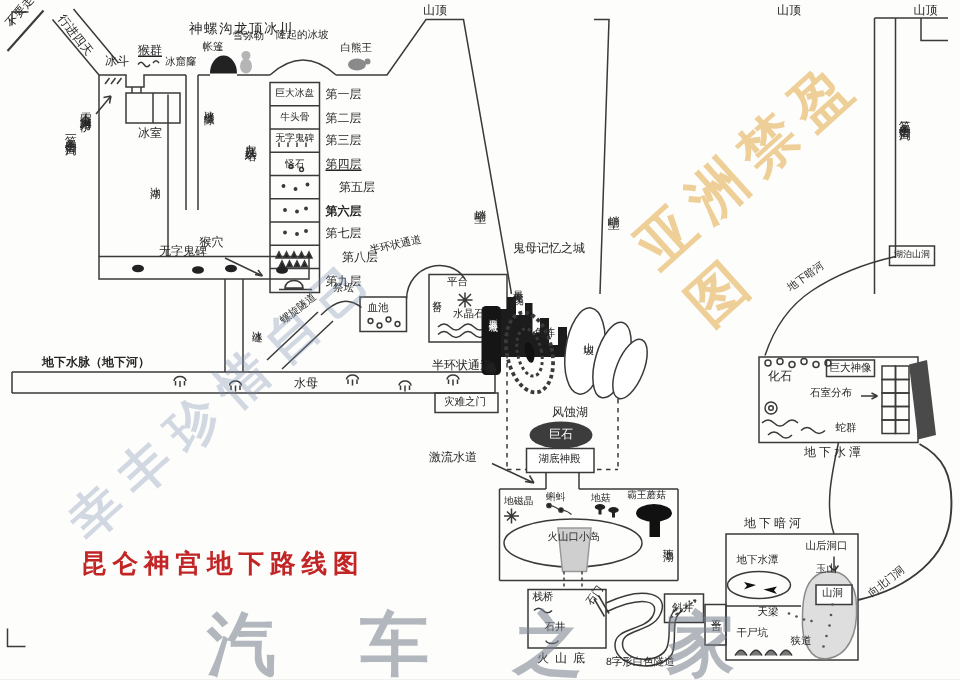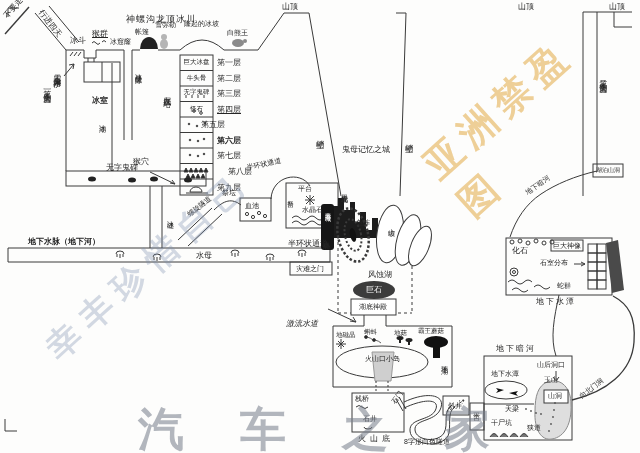--- a/index.html
+++ b/index.html
@@ -222,36 +222,36 @@
 <div class="lbl" style="left:92px;top:29px;text-decoration:underline;">猴群</div>
 <div class="lbl s7" style="left:110px;top:38px;">冰窟窿</div>
 <div class="lbl s7" style="left:135px;top:28px;">帐篷</div>
 <div class="lbl s7" style="left:155px;top:21px;">雪弥勒</div>
 <div class="lbl s7" style="left:184px;top:20px;">隆起的冰坡</div>
 <div class="lbl s7" style="left:227px;top:29px;">白熊王</div>
 <div class="lbl" style="left:282px;top:2px;">山顶</div>
 <div class="lbl" style="left:518px;top:2px;">山顶</div>
 <div class="lbl" style="left:609px;top:2px;">山顶</div>
 <div class="lbl v" style="left:52px;top:68px;height:66px;">雪山金身木乃伊</div>
-<div class="lbl" style="left:92px;top:96px;font-weight:bold;">冰室</div>
+<div class="lbl" style="left:92px;top:84px;">冰室</div>
 <div class="lbl v" style="left:42px;top:84px;height:70px;">第一条磨音沟</div>
 <div class="lbl v s7" style="left:98px;top:119px;">冰湖</div>
 <div class="lbl v s7" style="left:134px;top:68px;height:46px;">冰壁缝隙</div>
 <div class="lbl" style="left:133px;top:157px;">猴穴</div>
 
 <div class="lbl v" style="left:162px;top:90px;height:44px;">九层妖塔</div>
 <div class="cell" style="left:180px;top:58px;">巨大冰盘</div>
 <div class="cell" style="left:180px;top:74px;">牛头骨</div>
 <div class="cell" style="left:180px;top:88px;">无字鬼碑</div>
 <div class="cell" style="left:180px;top:105px;">怪石</div>
 <div class="lbl" style="left:217px;top:58px;">第一层</div>
 <div class="lbl" style="left:217px;top:74px;">第二层</div>
 <div class="lbl" style="left:217px;top:89px;">第三层</div>
 <div class="lbl" style="left:217px;top:105px;text-decoration:underline;">第四层</div>
-<div class="lbl" style="left:201px;top:120px;">第五层</div>
+<div class="lbl" style="left:226px;top:120px;">第五层</div>
 <div class="lbl" style="left:217px;top:136px;font-weight:bold;">第六层</div>
 <div class="lbl" style="left:217px;top:151px;">第七层</div>
 <div class="lbl" style="left:228px;top:167px;">第八层</div>
 <div class="lbl" style="left:217px;top:183px;">第九层</div>
 <div class="lbl" style="left:106px;top:163px;">无字鬼碑</div>
 <div class="lbl v s7" style="left:166px;top:215px;">冰缝</div>
 <div class="lbl s7" style="left:186px;top:212px;transform:rotate(-38deg);">螺旋隧道</div>
 
 <div class="lbl s7" style="left:222px;top:189px;">祭坛</div>
 <div class="lbl s7" style="left:245px;top:202px;">血池</div>
@@ -262,28 +262,28 @@
 <div class="lbl v s7" style="left:340px;top:188px;height:40px;">最先发现</div>
 
 <div class="lbl" style="left:28px;top:237px;font-weight:bold;">地下水脉（地下河）</div>
 <div class="lbl" style="left:196px;top:251px;">水母</div>
 <div class="lbl" style="left:288px;top:239px;">半环状通道</div>
 <div class="lbl v s7" style="left:322px;top:235px;">水晶墙</div>
 <div class="lbl s7" style="left:296px;top:265px;">灾难之门</div>
 
 <div class="lbl v" style="left:315px;top:133px;">峭壁</div>
 <div class="lbl v" style="left:404px;top:137px;">峭壁</div>
-<div class="lbl" style="left:342px;top:145px;">鬼母记忆之城</div>
+<div class="lbl" style="left:342px;top:161px;">鬼母记忆之城</div>
 <div class="lbl v s6 w" style="left:324px;top:208px;">恶罗海城</div>
 <div class="lbl s7" style="left:356px;top:219px;">鱼阵</div>
 <div class="lbl v s7" style="left:387px;top:223px;">山坡</div>
 <div class="lbl" style="left:368px;top:270px;">风蚀湖</div>
 <div class="lbl b w" style="left:366px;top:285px;">巨石</div>
 <div class="lbl s7" style="left:359px;top:303px;">湖底神殿</div>
-<div class="lbl" style="left:286px;top:319px;font-style:italic;">激流水道</div>
+<div class="lbl" style="left:286px;top:300px;">激流水道</div>
 
 <div class="lbl s65" style="left:336px;top:331px;">地磁晶</div>
 <div class="lbl s65" style="left:364px;top:328px;">蝌蚪</div>
 <div class="lbl s65" style="left:394px;top:329px;">地菇</div>
 <div class="lbl s65" style="left:418px;top:327px;">霸王蘑菇</div>
 <div class="lbl s7" style="left:365px;top:355px;">火山口小岛</div>
 <div class="lbl v s7" style="left:440px;top:360px;">地下湖</div>
 
 <div class="lbl s7" style="left:355px;top:395px;">栈桥</div>
 <div class="lbl s7" style="left:390px;top:401px;transform:rotate(-55deg);">石门</div>
@@ -305,18 +305,19 @@
 
 <div class="lbl" style="left:512px;top:246px;">化石</div>
 <div class="lbl s7" style="left:553px;top:242px;">巨大神像</div>
 <div class="lbl s7" style="left:540px;top:259px;">石室分布</div>
 <div class="lbl s7" style="left:557px;top:282px;">蛇群</div>
 <div class="lbl b" style="left:536px;top:297px;letter-spacing:2px;">地下水潭</div>
 <div class="lbl v" style="left:598px;top:74px;height:80px;">第二条磨音沟</div>
 <div class="lbl s7" style="left:524px;top:190px;transform:rotate(-35deg);">地下暗河</div>
 <div class="lbl s6" style="left:596px;top:167px;">湖泊山洞</div>
 
+<div class="lbl" id="map-title">昆仑神宫地下路线图</div>
 
 <div class="wm" id="wm-center">幸丰珍惜自己</div>
 <div class="wm" id="wm-tr">亚洲禁盈图</div>
 <div class="wm" id="wm-br">汽车之家</div>
 
 </div>
 
 </body></html>

